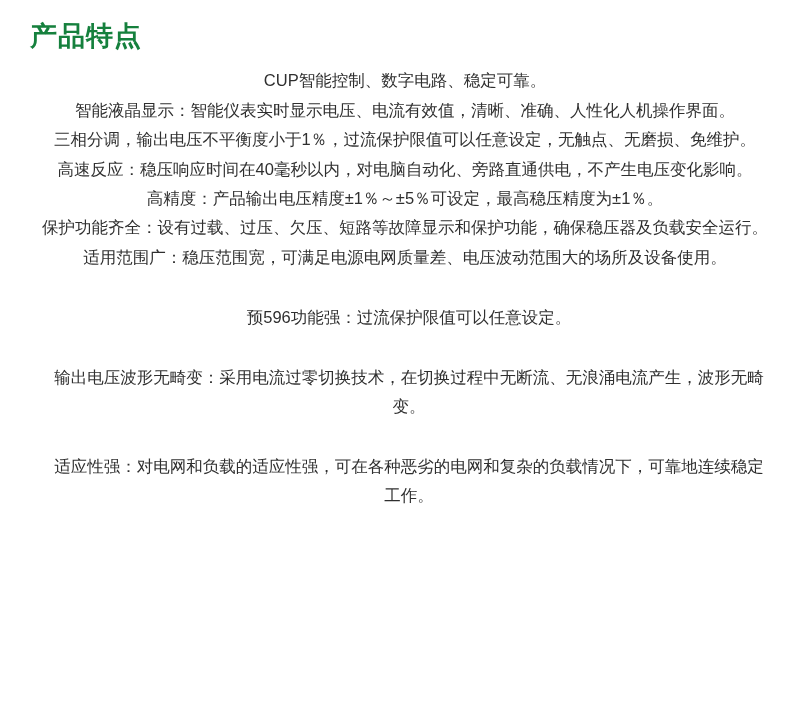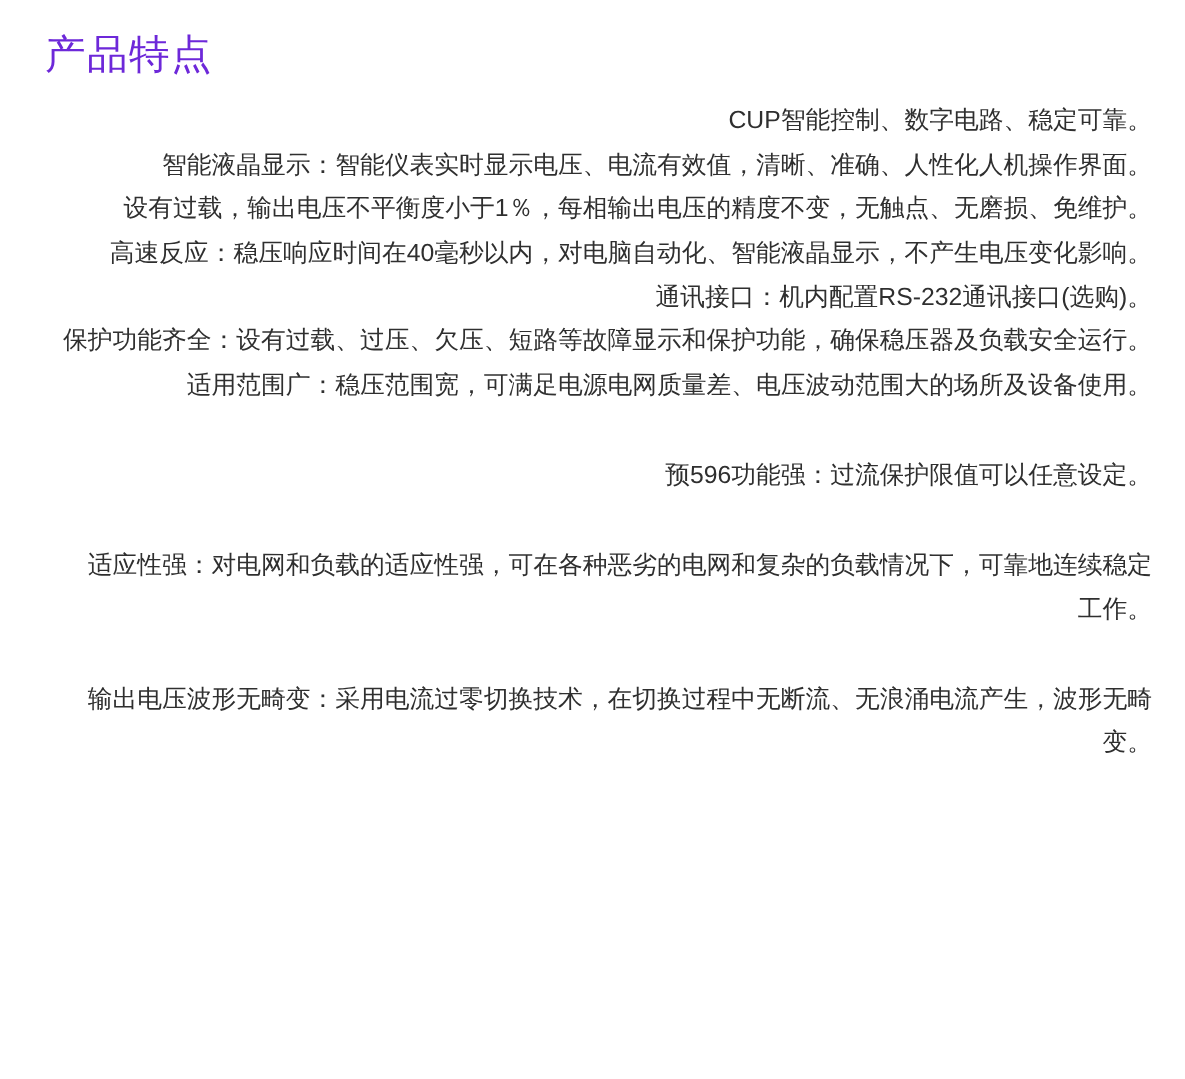--- a/index.html
+++ b/index.html
@@ -16,55 +16,55 @@
   }
   .page {
     width: 790px;
     height: 719px;
     box-sizing: border-box;
     padding: 14px 18px 0 18px;
     position: relative;
   }
   .page-title {
     font-size: 27px;
-    font-weight: normal;
-    color: #6d28d9;
+    font-weight: bold;
+    color: #15803d;
     letter-spacing: 1px;
     margin: 6px 0 14px 12px;
     line-height: 1.2;
   }
   .feature-list {
     margin: 0;
     padding: 0;
     list-style: none;
   }
   .feature-item {
     font-size: 16.5px;
     line-height: 1.72;
     color: #2f2f2f;
     margin: 0 0 1px 0;
     padding: 0 4px 0 24px;
-    text-align: right;
+    text-align: center;
     word-break: break-all;
   }
   .feature-item.indented {
     padding-left: 32px;
     margin-top: 32px;
   }
 </style>
 </head>
 <body>
 
 <div class="page">
   <h1 class="page-title">产品特点</h1>
   <ul class="feature-list">
     <li class="feature-item">CUP智能控制、数字电路、稳定可靠。</li>
     <li class="feature-item">智能液晶显示：智能仪表实时显示电压、电流有效值，清晰、准确、人性化人机操作界面。</li>
-    <li class="feature-item">设有过载，输出电压不平衡度小于1％，每相输出电压的精度不变，无触点、无磨损、免维护。</li>
-    <li class="feature-item">高速反应：稳压响应时间在40毫秒以内，对电脑自动化、智能液晶显示，不产生电压变化影响。</li>
-    <li class="feature-item">通讯接口：机内配置RS-232通讯接口(选购)。</li>
+    <li class="feature-item">三相分调，输出电压不平衡度小于1％，过流保护限值可以任意设定，无触点、无磨损、免维护。</li>
+    <li class="feature-item">高速反应：稳压响应时间在40毫秒以内，对电脑自动化、旁路直通供电，不产生电压变化影响。</li>
+    <li class="feature-item">高精度：产品输出电压精度±1％～±5％可设定，最高稳压精度为±1％。</li>
     <li class="feature-item">保护功能齐全：设有过载、过压、欠压、短路等故障显示和保护功能，确保稳压器及负载安全运行。</li>
     <li class="feature-item">适用范围广：稳压范围宽，可满足电源电网质量差、电压波动范围大的场所及设备使用。</li>
     <li class="feature-item indented">预596功能强：过流保护限值可以任意设定。</li>
+    <li class="feature-item indented">输出电压波形无畸变：采用电流过零切换技术，在切换过程中无断流、无浪涌电流产生，波形无畸变。</li>
     <li class="feature-item indented">适应性强：对电网和负载的适应性强，可在各种恶劣的电网和复杂的负载情况下，可靠地连续稳定工作。</li>
-    <li class="feature-item indented">输出电压波形无畸变：采用电流过零切换技术，在切换过程中无断流、无浪涌电流产生，波形无畸变。</li>
   </ul>
 </div>
 
 </body></html>

